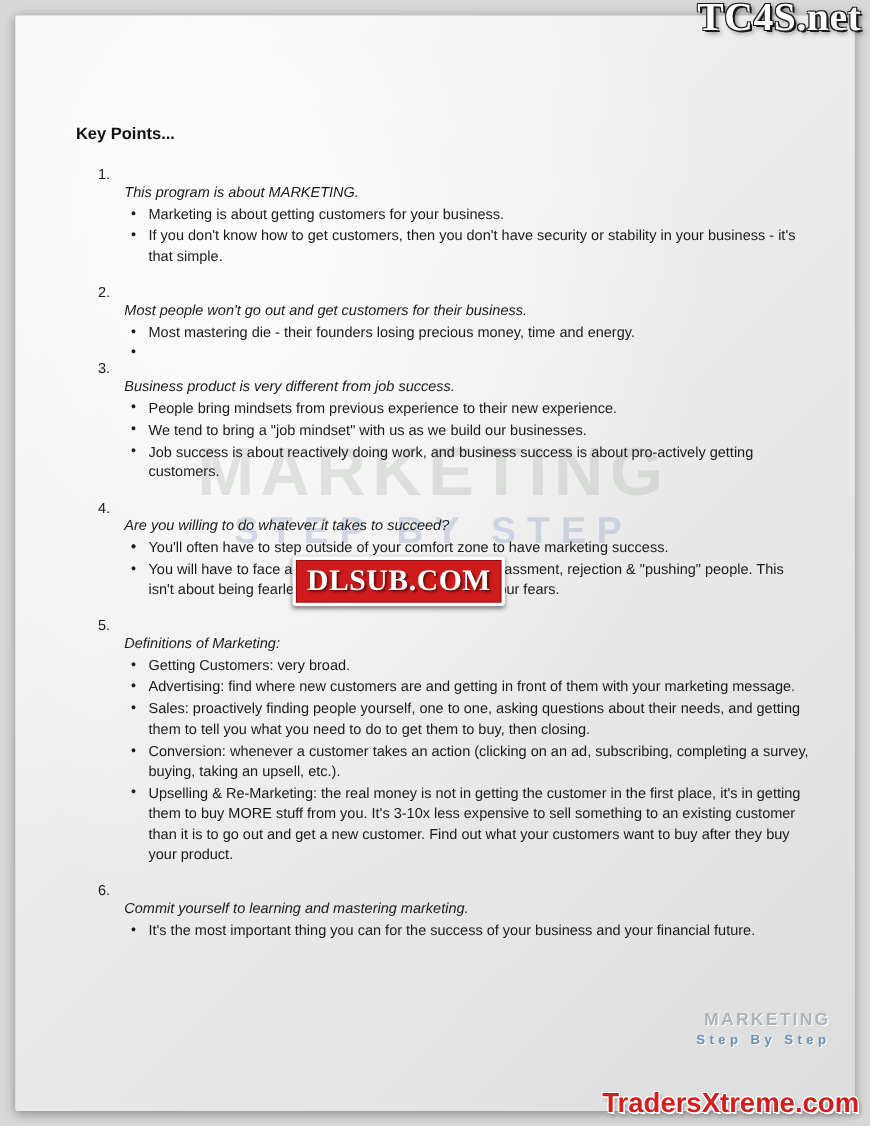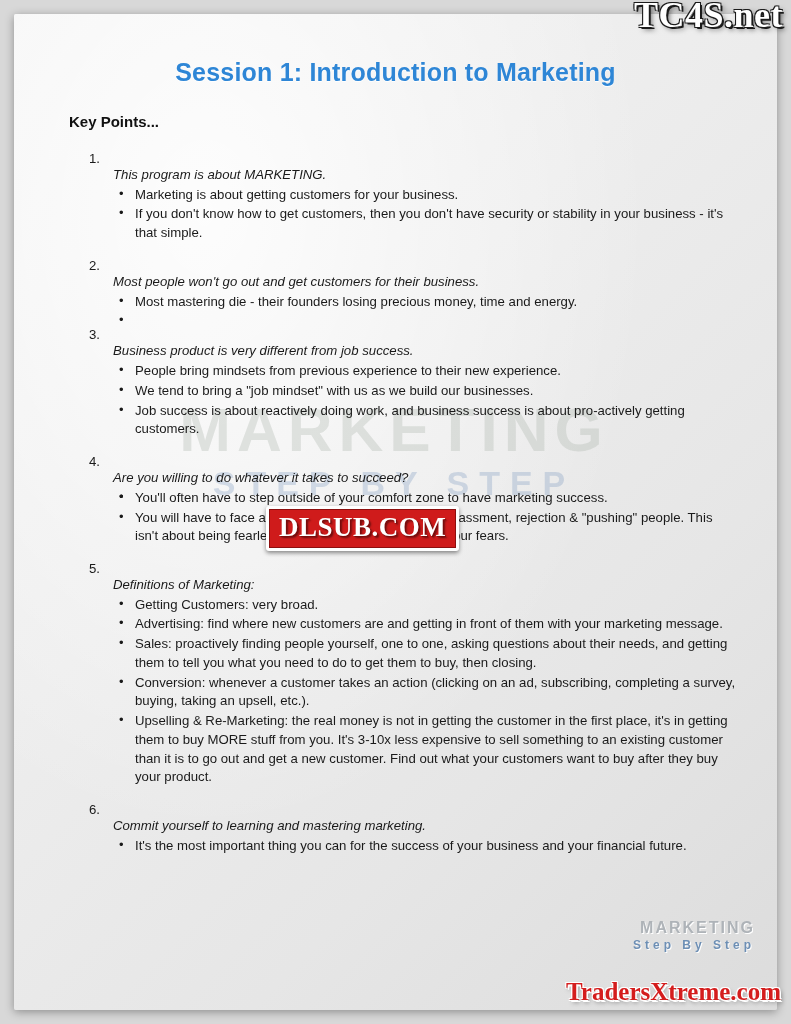--- a/index.html
+++ b/index.html
@@ -198,43 +198,42 @@
     font-size: 12px;
     letter-spacing: 4px;
     color: #6d8fb5;
     text-shadow: 1px 1px 0 #ffffff;
     margin-top: 1px;
   }
 
   .traders {
     position: absolute;
     right: 10px;
-    bottom: 18px;
-    font-family: Liberation Serif, serif;
+    bottom: 6px;
+    font-family: Liberation Sans, sans-serif;
     font-weight: bold;
     font-size: 25px;
     color: #d41d1d;
     text-shadow:
       1.5px 1.5px 0 #ffffff,
       -1px -1px 0 #ffffff,
       1px -1px 0 #ffffff,
       -1px 1px 0 #ffffff,
       2px 3px 4px rgba(0,0,0,0.35);
     z-index: 40;
   }
 </style>
 </head>
 <body>
 
 <div class="page">
   <div class="wm-marketing">MARKETING</div>
   <div class="wm-sub">STEP BY STEP</div>
 
   <div class="page-inner">
-    <div class="doc-title">Session 1: Introduction to Marketing</div>
     <div class="key-points">Key Points...</div>
 
     <div class="content">
 
       <div class="item">
         <div class="num">1.</div>
         <div class="item-body">
           <p class="lead">This program is about MARKETING.</p>
           <ul class="subs">
             <li><span class="bullet">•</span><span>Marketing is about getting customers for your business.</span></li>

